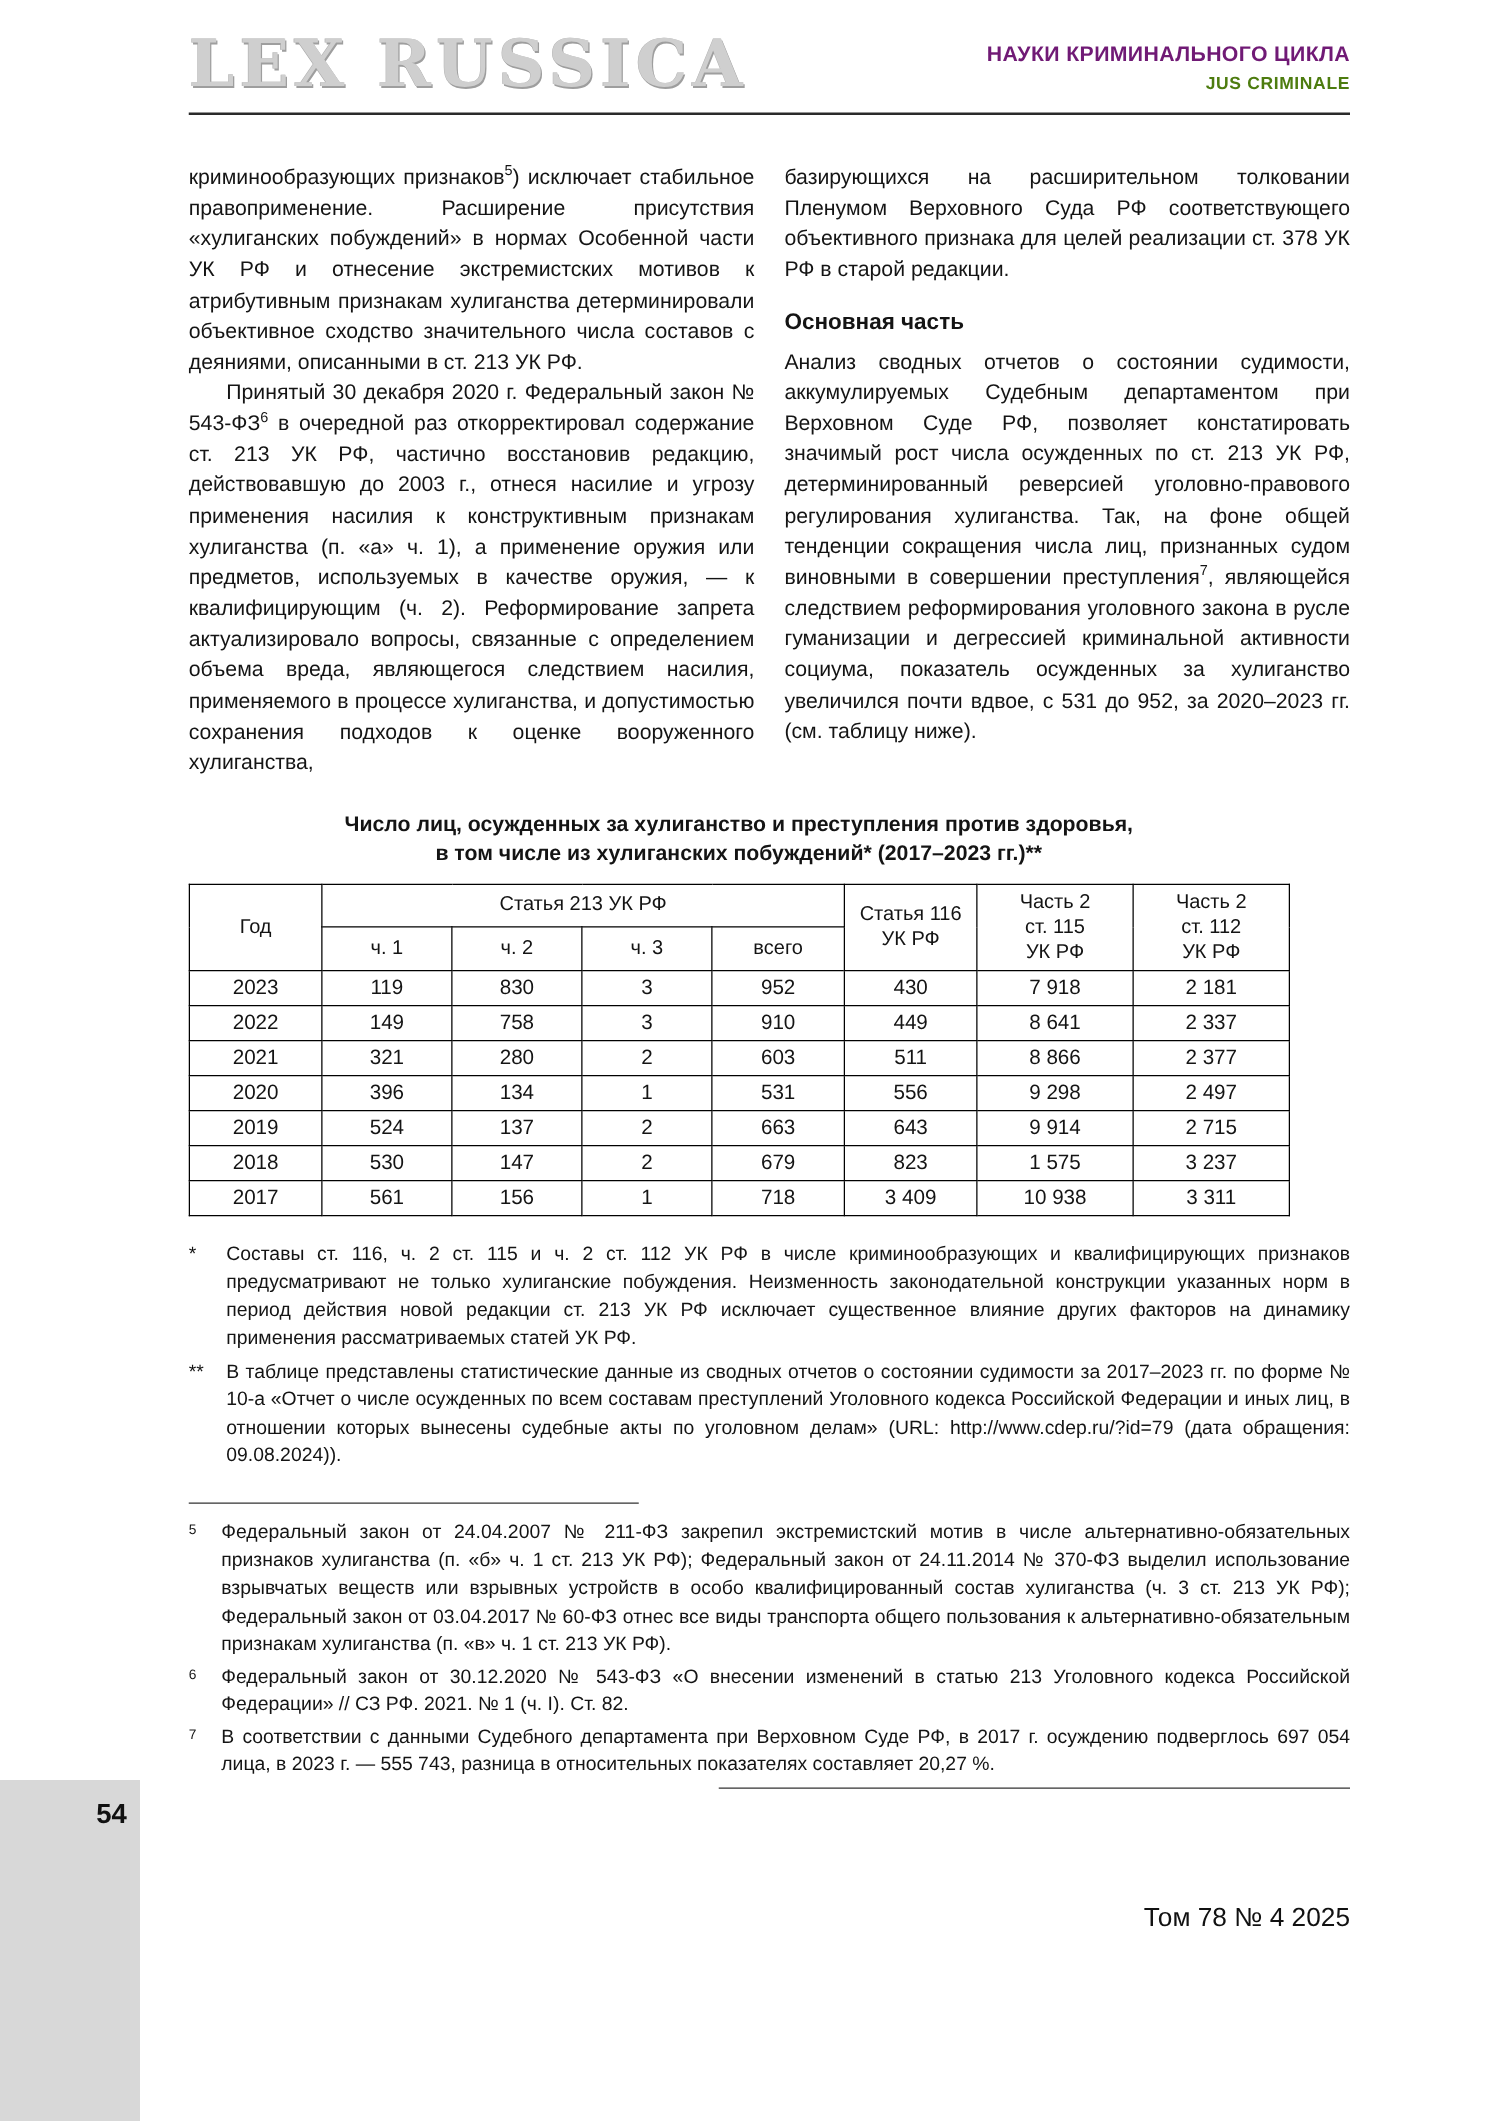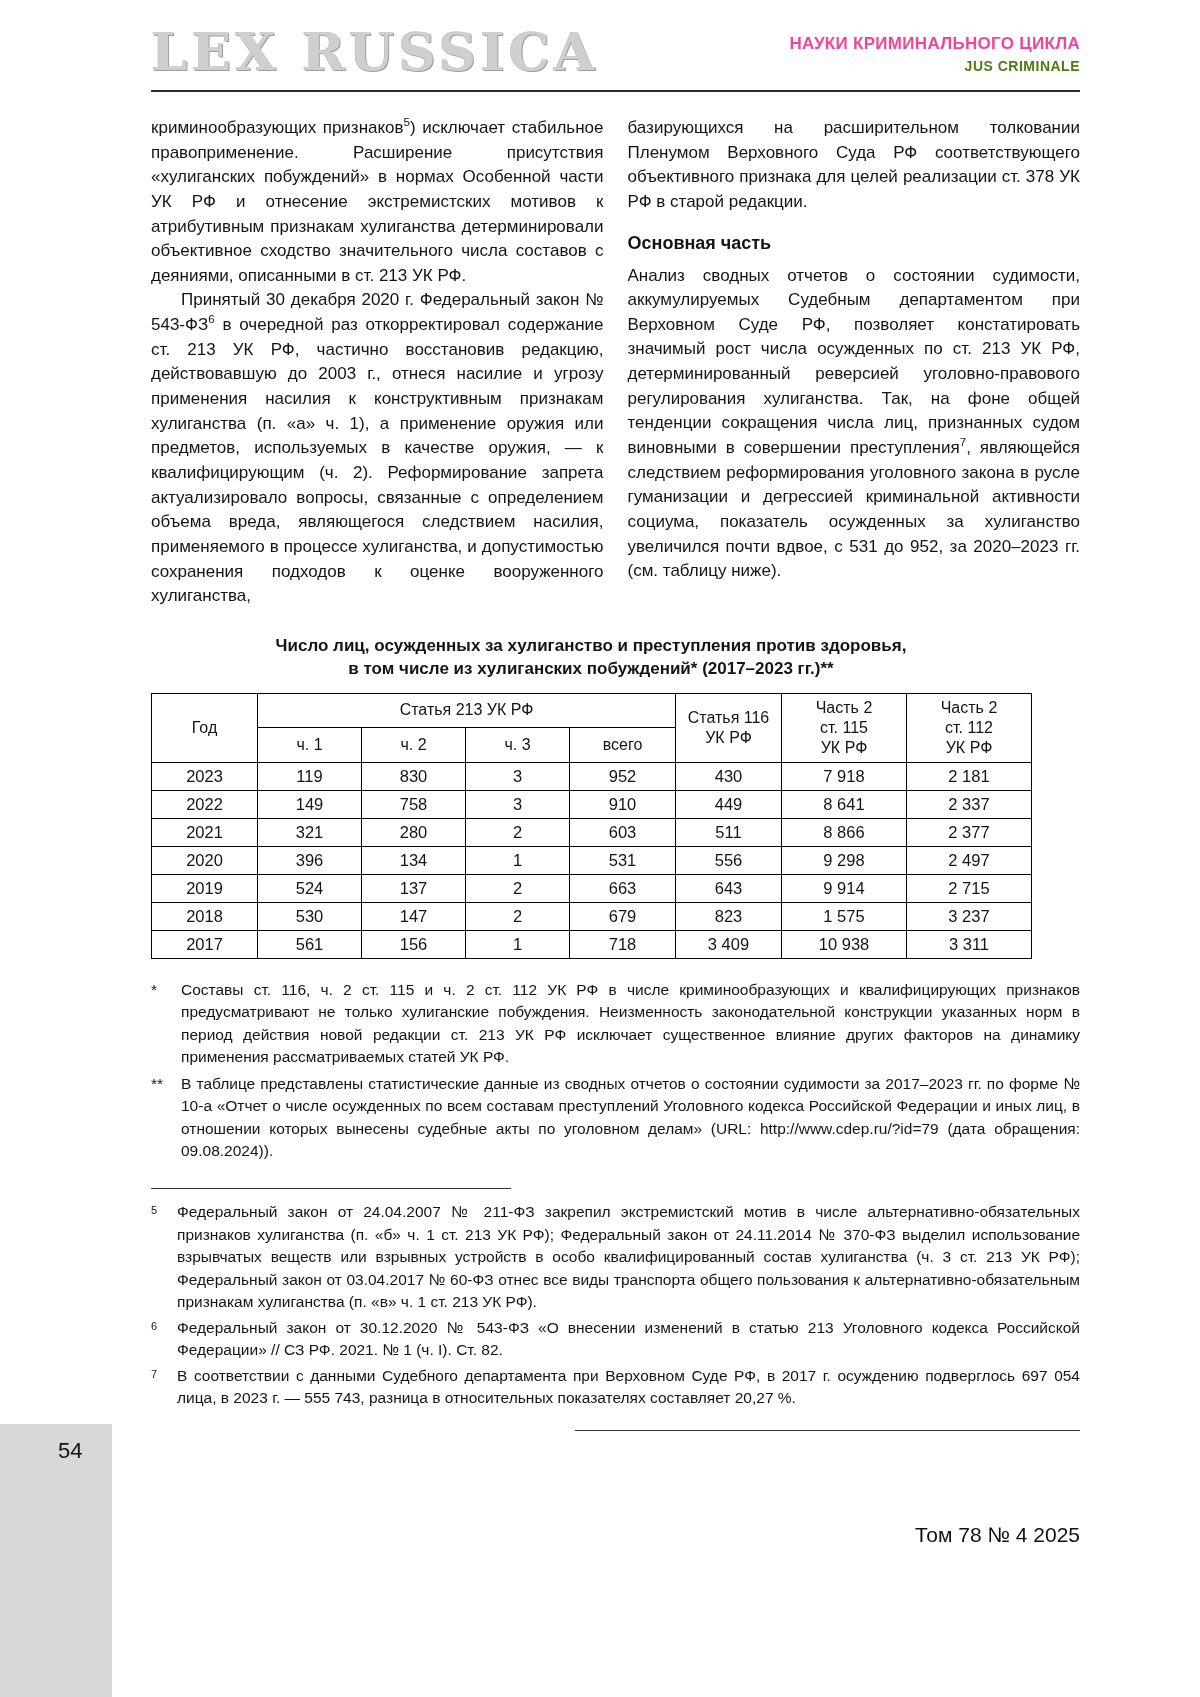--- a/index.html
+++ b/index.html
@@ -13,26 +13,26 @@
   .content { padding:26px 120px 0 133px; }
 
   
   .header { display:flex; justify-content:space-between; align-items:flex-start; }
   .logo {
     font-family:"DejaVu Serif", serif; font-weight:bold; font-size:52px; line-height:1;
     color:#cfcfcf; letter-spacing:4px;
     text-shadow:1px 1px 0 #9e9e9e, -0.5px -0.5px 0 #b5b5b5;
   }
   .header-right { text-align:right; padding-top:8px; }
-  .rubric { font-weight:bold; font-size:17px; letter-spacing:0.3px; color:#ec4899; }
+  .rubric { font-weight:bold; font-size:17px; letter-spacing:0.3px; color:#701a75; }
   .rubric-lat { font-weight:bold; font-size:14px; color:#4d7c0f; letter-spacing:0.5px; margin-top:4px; }
   .header-rule { border:none; border-top:2px solid #2a2a2a; margin-top:12px; }
 
   
-  .columns { display:grid; grid-template-columns:1fr 1fr; column-gap:24px; margin-top:24px; }
+  .columns { display:grid; grid-template-columns:1fr 1fr; column-gap:24px; margin-top:38px; }
   .columns p { font-size:17px; line-height:1.45; text-align:justify; }
   .columns p.indent { text-indent:30px; }
   .col-right p.first { margin-bottom:0; }
   .section-heading { font-size:18px; font-weight:bold; margin:18px 0 10px 0; }
   sup { font-size:68%; line-height:0; }
 
   
   .table-block { margin-top:26px; width:880px; }
   .table-title { text-align:center; font-weight:bold; font-size:17px; line-height:1.35; }
   table.stat { border-collapse:collapse; width:880px; margin-top:12px; table-layout:fixed; }
@@ -50,21 +50,21 @@
   
   .fn-rule { border:none; border-top:1.5px solid #333; width:360px; margin:26px 0 12px 0; }
   .footnotes { }
   .fnote { display:flex; margin-top:3px; font-size:15.5px; line-height:1.45; }
   .fn-marker { flex:0 0 26px; font-size:11px; padding-top:2px; }
   .fn-text { flex:1; text-align:justify; }
 
   
   .footer-rule { position:absolute; left:575px; width:505px; top:1430px; border:none; border-top:1.5px solid #333; }
   .issue { position:absolute; left:575px; width:505px; top:1523px; text-align:right; font-size:21px; color:#111; }
-  .page-number { position:absolute; left:58px; top:1438px; font-size:22px; font-weight:normal; color:#111; }
+  .page-number { position:absolute; left:77px; top:1438px; font-size:22px; font-weight:bold; color:#111; }
 </style>
 </head>
 <body>
 
 <div class="page">
   <div class="gray-strip"></div>
 
   <div class="content">
     <div class="header">
       <div class="logo">LEX RUSSICA</div>

